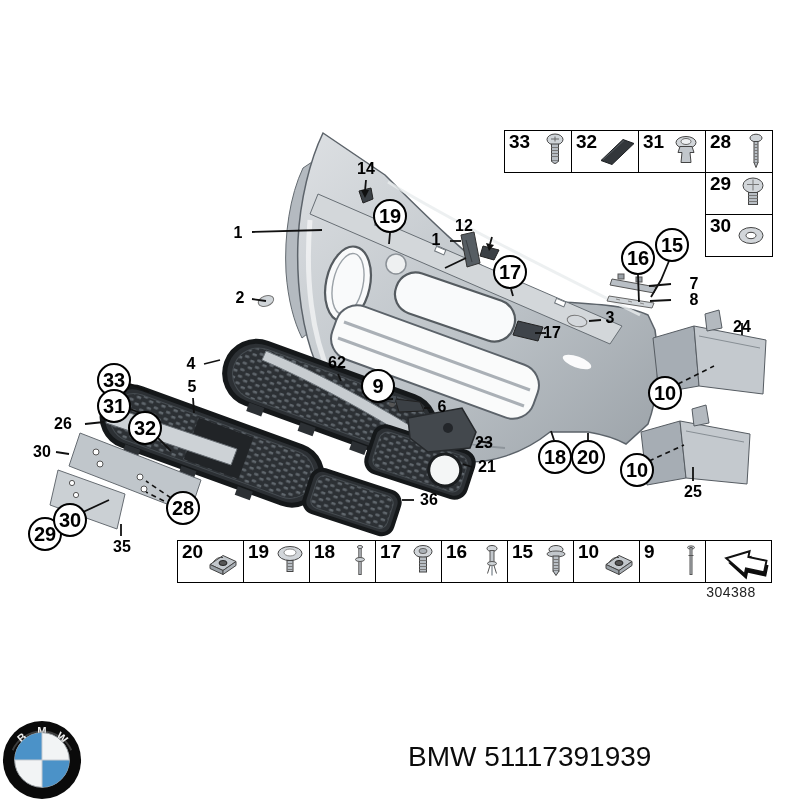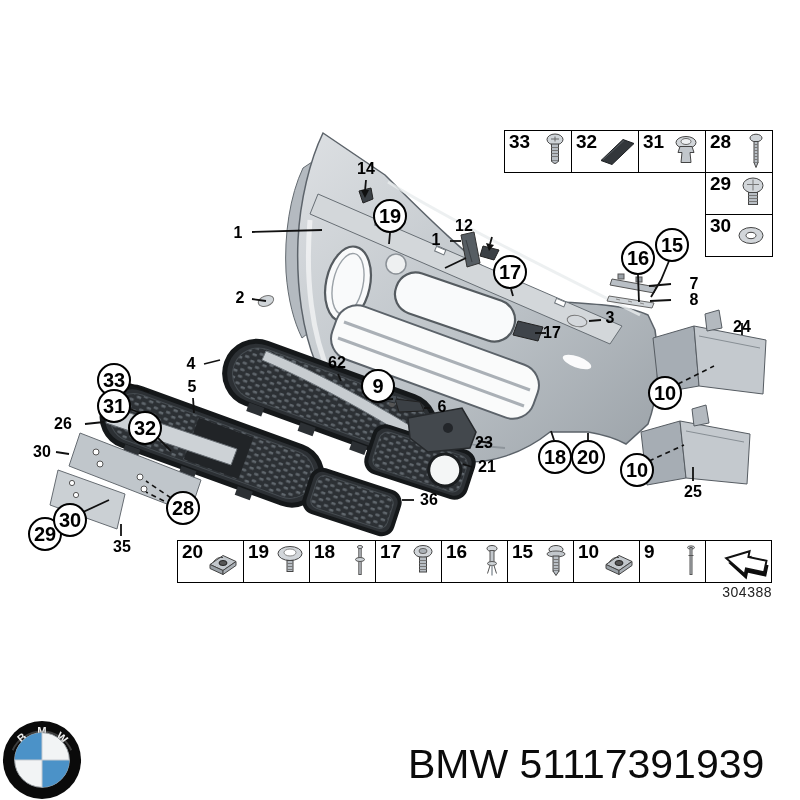--- a/index.html
+++ b/index.html
@@ -14,22 +14,22 @@
       justify-content:center;font-weight:bold;font-size:20px;line-height:1;}
   
   .ftable{position:absolute;display:grid;gap:1px;background:#000;border:1px solid #000;}
   #ttop{left:504px;top:130px;grid-template-columns:repeat(4,66px);}
   #tright{left:705px;top:172px;grid-template-columns:66px;grid-template-rows:repeat(2,41px);}
   #strip{left:177px;top:540px;grid-template-columns:repeat(9,65px);}
   .fcell{position:relative;background:#fff;height:41px;}
   .fcell .num{position:absolute;top:1px;left:4px;font-weight:bold;font-size:19px;line-height:1;}
   .fcell .ic{position:absolute;right:1px;top:1px;}
   .fcell .ic.ctr{left:50%;transform:translateX(-38%);}
-  .dnum{position:absolute;left:690px;top:584px;width:82px;text-align:right;font-size:14px;color:#222;letter-spacing:.5px;}
-  .pn{position:absolute;left:408px;top:741px;font-size:41px;white-space:nowrap;color:#0b0b0b;}
+  .dnum{position:absolute;left:690px;top:584px;width:82px;text-align:center;font-size:14px;color:#222;letter-spacing:.5px;}
+  .pn{position:absolute;left:408px;top:741px;font-size:28px;white-space:nowrap;color:#0b0b0b;}
   .logo{position:absolute;left:1px;top:719px;width:82px;height:82px;}
 </style>
 </head>
 <body>
 
 <div class="stage">
 
 <svg class="diagram" width="800" height="800" viewBox="0 0 800 800">
   <defs>
     <linearGradient id="bodyGrad" x1="0" y1="0" x2="1" y2="1">

